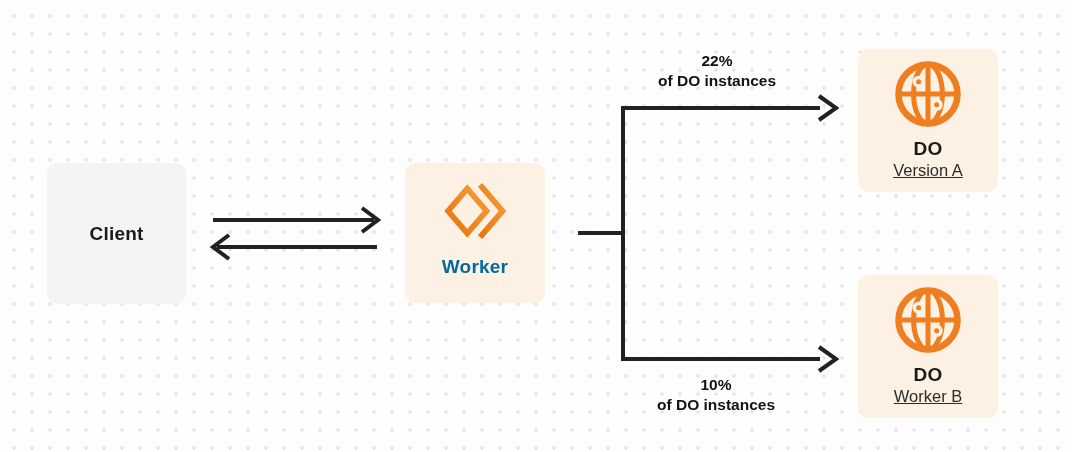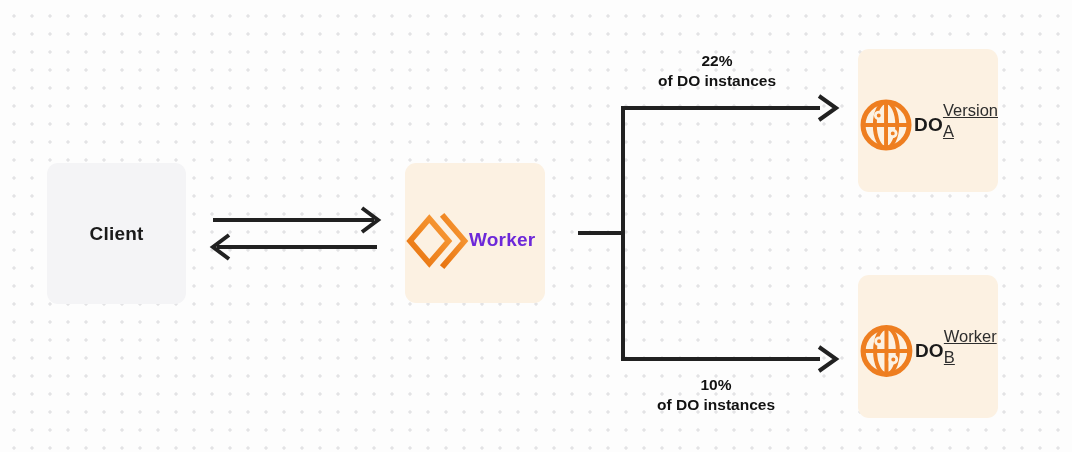--- a/index.html
+++ b/index.html
@@ -23,39 +23,39 @@
     fill: none;
     stroke: #212121;
     stroke-width: 4;
     stroke-linecap: butt;
     stroke-linejoin: miter;
   }
   .node {
     position: absolute;
     border-radius: 11px;
     display: flex;
-    flex-direction: row;
+    flex-direction: column;
     align-items: center;
     box-sizing: border-box;
   }
   .client-box {
     left: 47px; top: 163px; width: 139px; height: 141px;
     background: #f4f4f6;
     justify-content: center;
   }
   .client-box .node-label {
     font-size: 19px; font-weight: 700; color: #1a1a1a; letter-spacing: .2px;
   }
   .worker-box {
     left: 405px; top: 163px; width: 140px; height: 140px;
     background: #fcf1e2;
   }
   .worker-box .icon-wrap { margin-top: 16px; width: 64px; height: 64px; }
   .worker-box .node-label {
-    margin-top: 13px; font-size: 19px; font-weight: 700; color: #6d28d9; letter-spacing: .2px;
+    margin-top: 13px; font-size: 19px; font-weight: 700; color: #0369a1; letter-spacing: .2px;
   }
   .do-box {
     width: 140px; height: 143px; left: 858px;
     background: #fcf1e2;
   }
   .do-box-a { top: 49px; }
   .do-box-b { top: 275px; }
   .do-box .icon-wrap { margin-top: 9px; width: 72px; height: 72px; }
   .do-box .node-title {
     margin-top: 8px; font-size: 19px; font-weight: 700; color: #1a1a1a;

